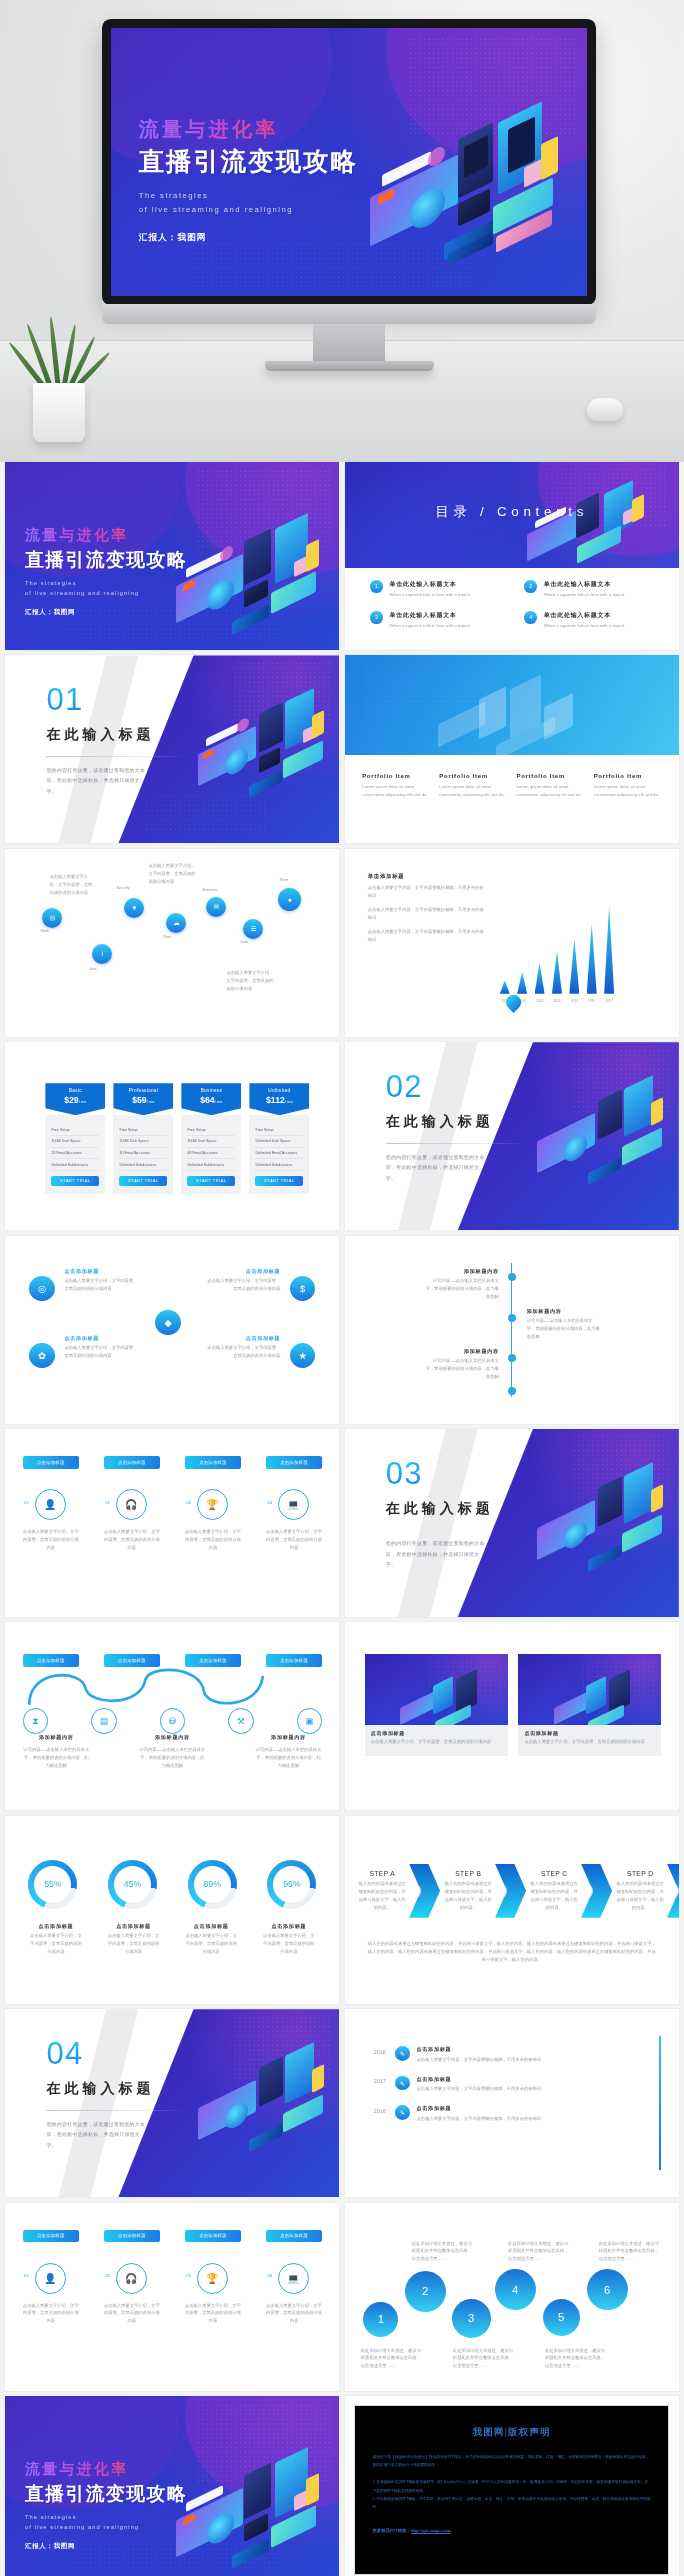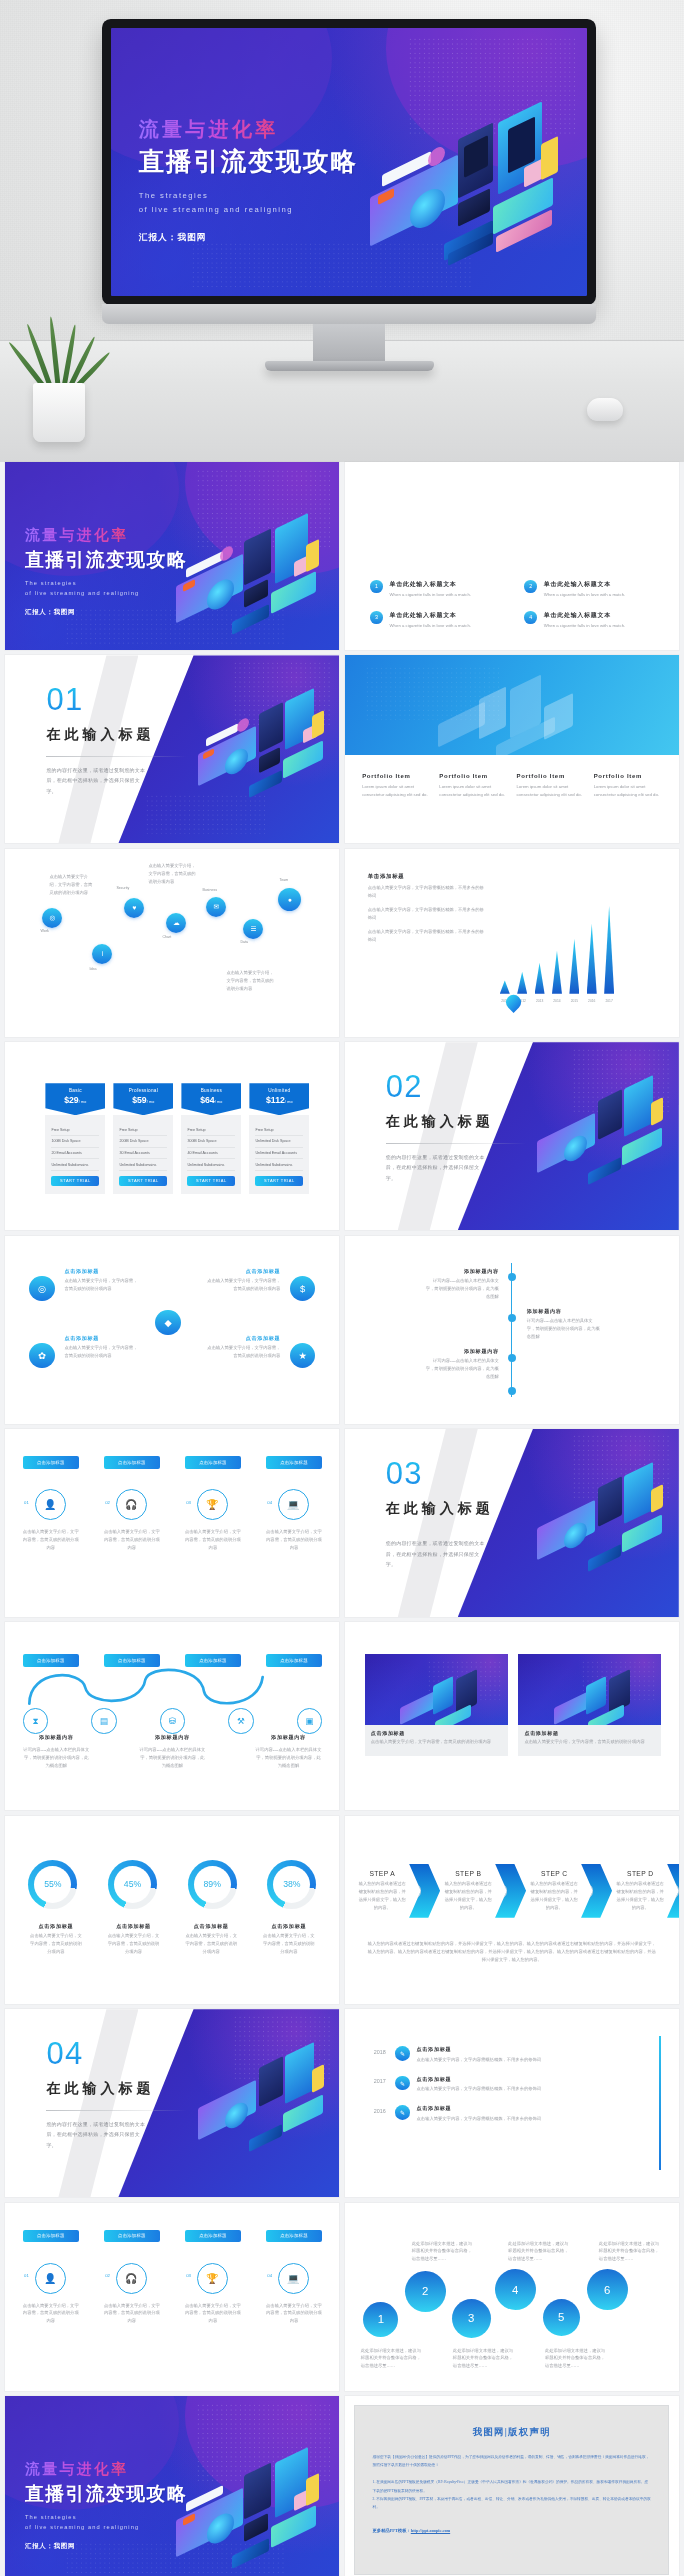--- a/index.html
+++ b/index.html
@@ -238,21 +238,21 @@
     justify-content:center;color:#fff;font-size:6.7px;box-shadow:0 1.3px 3.3px rgba(26,120,223,.35);}
   .mind-lab{position:absolute;font-size:3.6px;color:#8d9196;white-space:nowrap;}
 
   
   .yr-row{display:flex;gap:6.7px;align-items:flex-start;margin-bottom:12px;}
   .yr{font-size:5.4px;color:#9aa0a6;width:14.7px;padding-top:2.7px;}
   .yr-ic{width:14.7px;height:14.7px;border-radius:50%;background:linear-gradient(180deg,#2fc6f0,#1878df);
     display:flex;align-items:center;justify-content:center;color:#fff;font-size:6px;flex:0 0 14.7px;}
 
   
-  .cp-box{position:absolute;inset:9.4px;border:0.7px solid #d9dbdd;background:#e5e5e5;padding:20px 17.4px;}
+  .cp-box{position:absolute;inset:9.4px;border:0.7px solid #d9dbdd;background:#000000;padding:20px 17.4px;}
   .cp-h{text-align:center;color:#2f6fc4;font-size:9.4px;font-weight:700;letter-spacing:1.3px;
     font-family:"Liberation Serif", serif; margin-bottom:13.4px;}
   .cp-p{font-size:3.7px;color:#3f74bf;line-height:2.2;font-family:"Liberation Serif", serif;}
   .cp-link{font-size:4.3px;color:#2f6fc4;font-weight:700;margin-top:17.4px;font-family:"Liberation Serif", serif;}
   .cp-link u{text-decoration:underline;}
 </style>
 </head>
 <body>
 
 <div class="page">
@@ -342,20 +342,35 @@
         <div style="position:absolute;left:20px;top:63px;transform:scale(.74);transform-origin:left top;">
           <div class="t-zh1">流量与进化率</div>
           <div class="t-zh2" style="margin-top:2.7px">直播引流变现攻略</div>
           <div class="t-en" style="margin-top:8px">The strategies</div>
           <div class="t-en">of live streaming and realigning</div>
           <div class="t-auth" style="margin-top:12px">汇报人：我图网</div>
         </div>
       </div>
 
       <div class="slide">
+        <div class="toc-top">
+          <div class="sl-bg-dark"></div>
+          <div class="blob" style="right:-60px;top:-60px;width:201px;height:154px;background:#8a2fd0;opacity:.5"></div>
+          <div class="dots" style="right:13.4px;top:5.4px;width:120px;height:60px;opacity:.5"></div>
+          <div class="iso" style="right:27px;top:20px;width:127px;height:80px;">
+            <i style="left:2.7px;top:39px;width:55px;height:27px;background:linear-gradient(135deg,#8f5cf0,#38b8f2);"></i>
+            <i style="left:10.7px;top:32px;width:31px;height:6.7px;background:#f4f7fb;"></i>
+            <i style="left:51px;top:16px;width:23px;height:35px;background:linear-gradient(160deg,#2b3f8f,#15205c);"></i>
+            <i style="left:79px;top:5.4px;width:29px;height:44px;background:linear-gradient(160deg,#3ac2f2,#1b6fd8);"></i>
+            <i style="left:52px;top:54px;width:44px;height:17.4px;background:linear-gradient(120deg,#63e6c7,#36b9f0);"></i>
+            <i style="left:98px;top:27px;width:14.7px;height:13.4px;background:#f1b8d4;"></i>
+            <i style="left:107px;top:14.7px;width:12px;height:23px;background:#f5d24a;"></i>
+          </div>
+          <div class="toc-title" style="position:absolute;left:0;right:0;top:41px;text-align:center;">目录 / Contents</div>
+        </div>
 
         <div class="toc-list">
           <div class="toc-item">
             <div class="toc-badge">1</div>
             <div>
               <div class="s-title-c">单击此处输入标题文本</div>
               <div class="s-sub-c" style="margin-top:2px">When a cigarette falls in love with a match.</div>
             </div>
           </div>
           <div class="toc-item">
@@ -776,21 +791,21 @@
           <div class="donut">
               <span>55%</span>
             </div>
           <div class="donut">
               <span>45%</span>
             </div>
           <div class="donut">
               <span>89%</span>
             </div>
           <div class="donut">
-              <span>38%</span>
+              <span>95%</span>
             </div>
         </div>
         <div style="position:absolute;left:23px;right:23px;top:107px;display:flex;justify-content:space-between;">
           <div style="width:55px;text-align:center">
             <div class="s-title-c" style="font-size:5.1px">点击添加标题</div>
             <div class="s-sub-c" style="margin-top:2.7px">点击输入简要文字介绍，文字内容需，言简意赅的说明分项内容</div>
           </div>
           <div style="width:55px;text-align:center">
             <div class="s-title-c" style="font-size:5.1px">点击添加标题</div>
             <div class="s-sub-c" style="margin-top:2.7px">点击输入简要文字介绍，文字内容需，言简意赅的说明分项内容</div>

